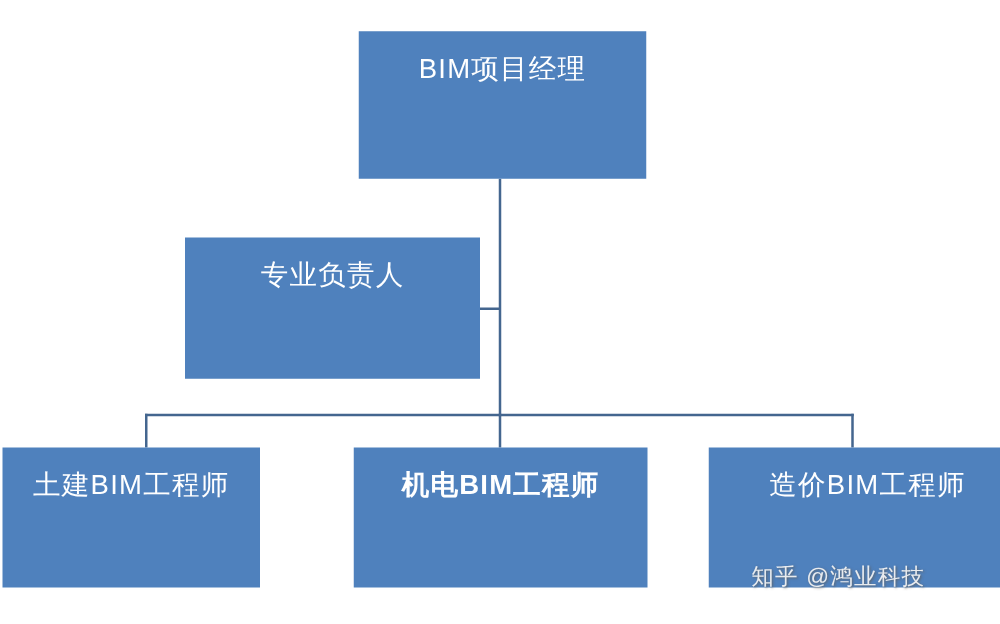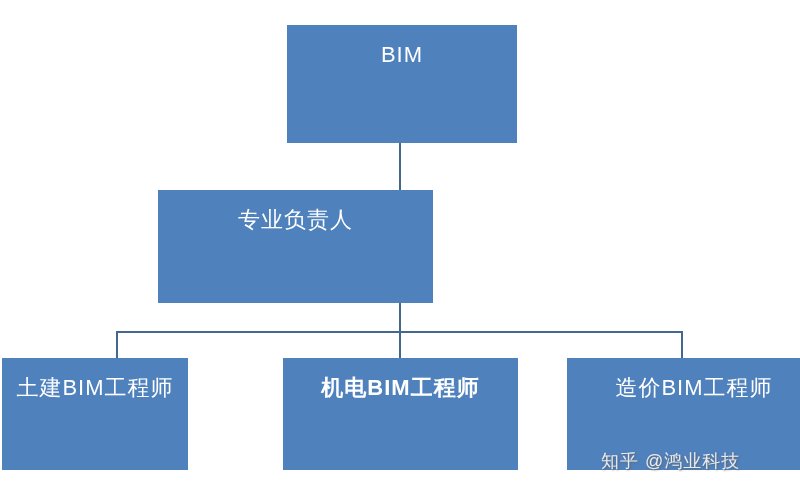--- a/index.html
+++ b/index.html
@@ -28,22 +28,22 @@
     flex-direction: row;
     align-items: flex-start;
     justify-content: center;
     text-align: center;
     font-size: 22px;
     letter-spacing: 1px;
   }
   .node .nline { line-height: 60px; white-space: nowrap; }
 
   .node-manager { left: 287px; top: 25px;  width: 230px; height: 118px; }
-  .node-lead    { left: 158px; top: 190px; width: 275px; height: 113px; }
-  .node-civil   { left: 2px;   top: 358px; width: 186px; height: 112px; }
+  .node-lead    { left: 148px; top: 190px; width: 236px; height: 113px; }
+  .node-civil   { left: 2px;   top: 358px; width: 206px; height: 112px; }
   .node-mep     { left: 283px; top: 358px; width: 235px; height: 112px; font-weight: bold; }
   .node-cost    { left: 567px; top: 358px; width: 254px; height: 112px; }
 
   .line { position: absolute; background: var(--connector); }
   .line-trunk      { left: 399px; top: 143px; width: 2px;   height: 190px; }
   .line-lead       { left: 373px; top: 246px; width: 27px;  height: 2px; }
   .line-hbar       { left: 116px; top: 331px; width: 567px; height: 2px; }
   .line-stub-left  { left: 116px; top: 331px; width: 2px;   height: 27px; }
   .line-stub-mid   { left: 399px; top: 331px; width: 2px;   height: 27px; }
   .line-stub-right { left: 681px; top: 331px; width: 2px;   height: 27px; }
@@ -66,20 +66,21 @@
 
   <div class="line line-trunk"></div>
   <div class="line line-lead"></div>
   <div class="line line-hbar"></div>
   <div class="line line-stub-left"></div>
   <div class="line line-stub-mid"></div>
   <div class="line line-stub-right"></div>
 
   <div class="node node-manager">
     <div class="nline">BIM</div>
+    <div class="nline">项目经理</div>
   </div>
 
   <div class="node node-lead">
     <div class="nline">专业负责人</div>
   </div>
 
   <div class="node node-civil">
     <div class="nline">土建</div>
     <div class="nline">BIM工程师</div>
   </div>

